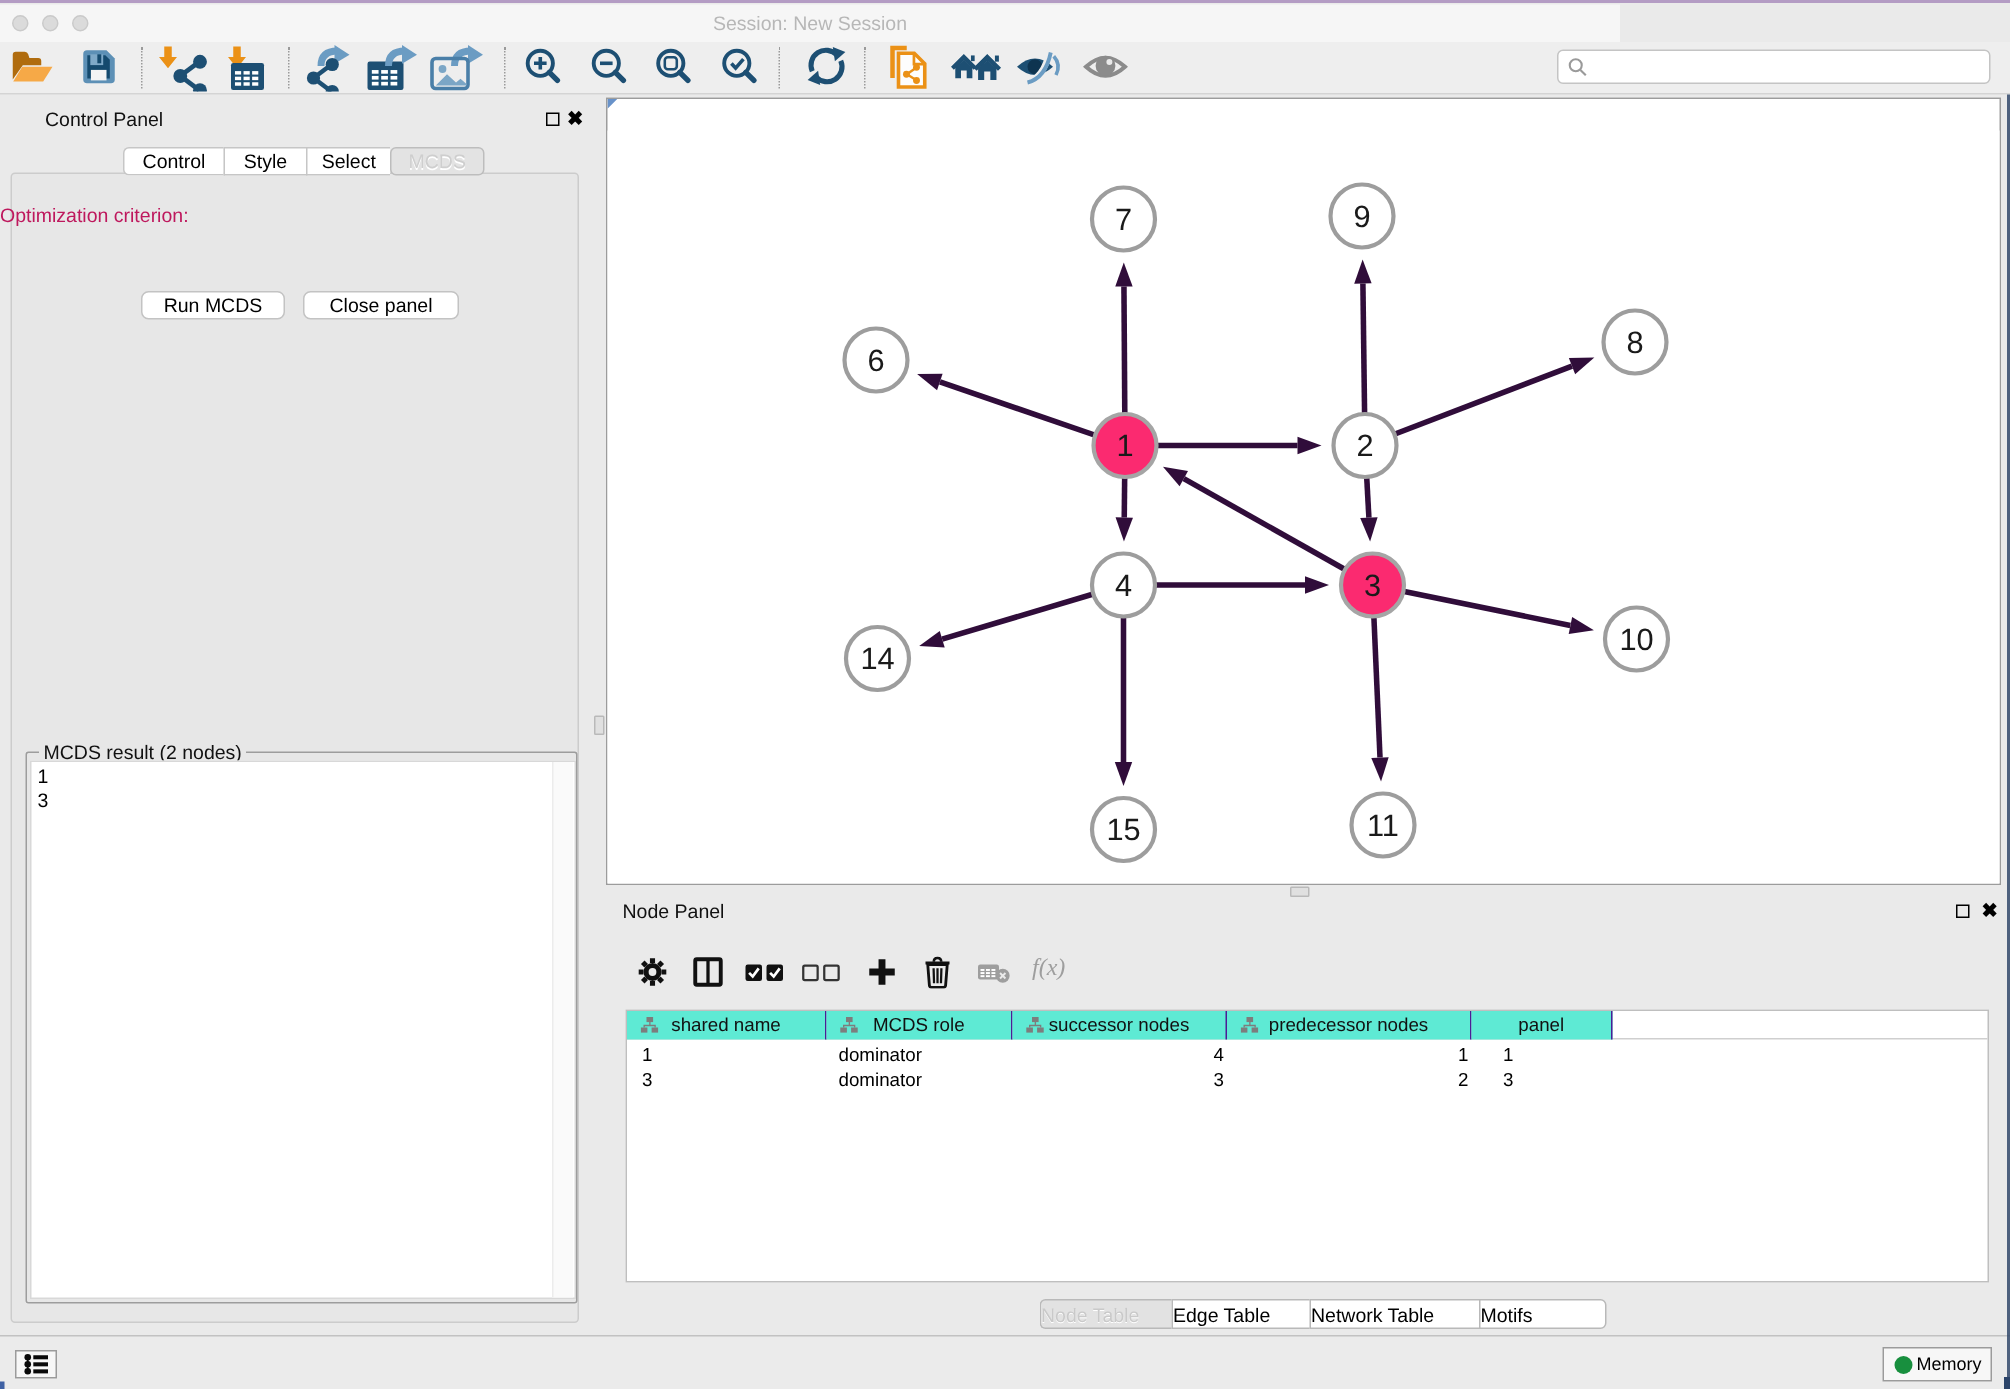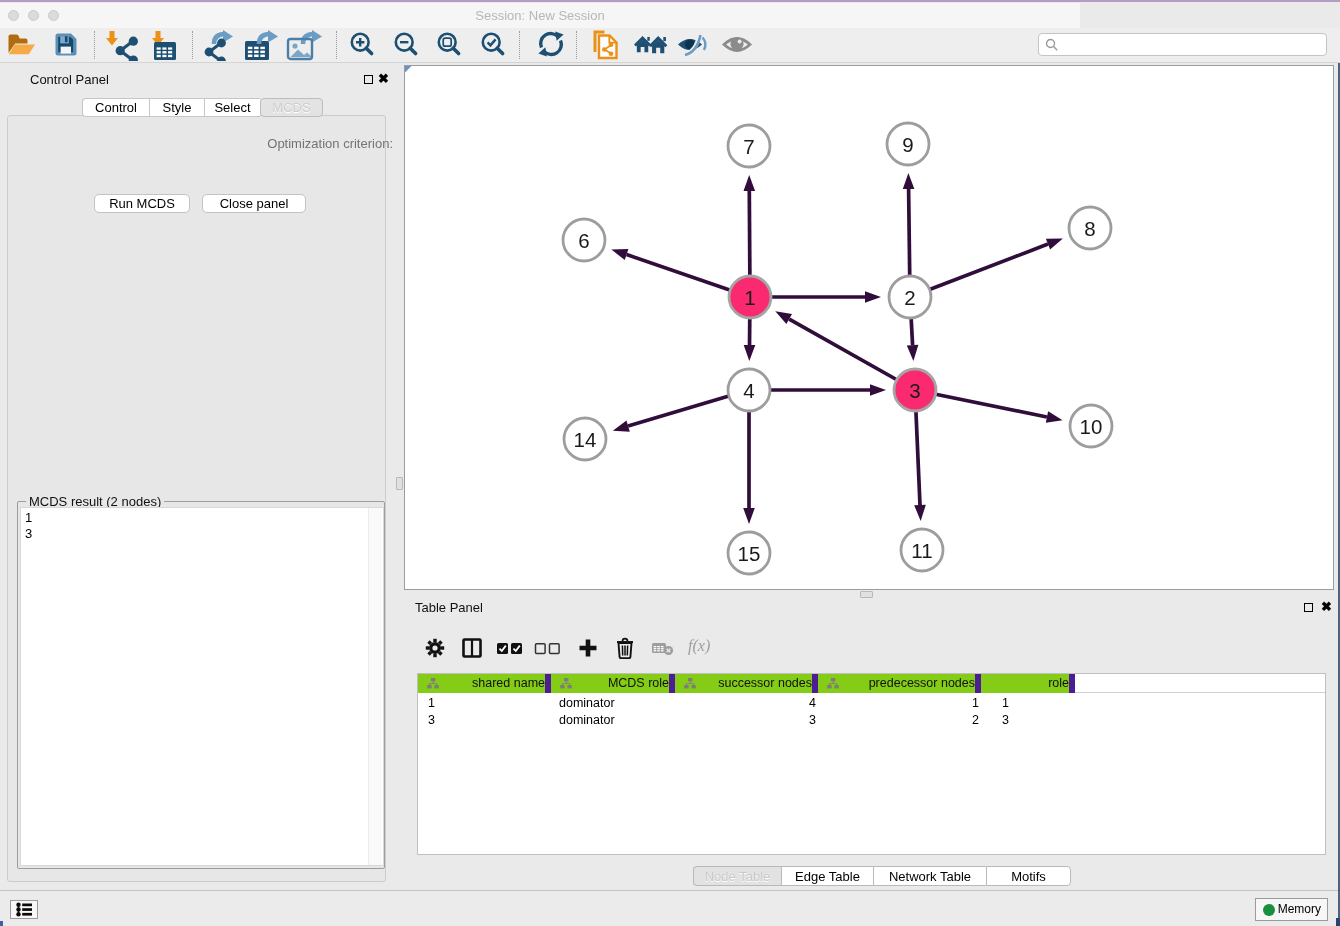--- a/index.html
+++ b/index.html
@@ -18,21 +18,21 @@
 #cpanel{left:0;top:64px;width:393px;height:821px}
 #cphead{position:absolute;left:0;top:0;width:100%;height:32px}
 #cphead .t{position:absolute;left:30px;top:8px;font-size:13px;color:#111}
 .sq{position:absolute;width:9px;height:9px;border:1.5px solid #000}
 .xx{position:absolute;font-size:13px;font-weight:bold;color:#000;line-height:10px}
 #cptabs{position:absolute;left:82px;top:34px;height:19px;display:flex;z-index:3}
 #cptabs .tab{height:19px;line-height:18px;font-size:13px;background:#fff;border:1px solid #c6c6c6;border-right:none;color:#000;text-align:center}
 #cptabs .tab.first{border-radius:4px 0 0 4px}
 #cptabs .tab.sel{background:#e3e3e3;color:#cecece;border:1px solid #bdbdbd;border-radius:4px;text-shadow:0 1px 0 #fff}
 #cpbody{position:absolute;left:7px;top:51px;width:379px;height:767px;background:#e7e7e7;border:1px solid #cccccc;border-radius:3px}
-#optlabel{position:absolute;left:0;top:72px;width:100%;text-align:right;font-size:13px;color:#737373}
+#optlabel{position:absolute;left:0;top:72px;width:100%;text-align:left;font-size:13px;color:#be185d}
 #dropdown{position:absolute;left:43px;top:94px;width:311px;height:23px;background:#fff;border:1px solid #c9c9c9;border-radius:5px;font-size:13px;line-height:21px;padding-left:11px;color:#000}
 #dropdown svg{position:absolute;right:7px;top:3px}
 .btn{position:absolute;height:19px;background:#fff;border:1px solid #c3c3c3;border-radius:5px;font-size:13px;text-align:center;line-height:17px;color:#000}
 #grp{position:absolute;left:17px;top:437px;width:368px;height:368px;border:1px solid #9d9d9d;border-radius:2px}
 #grp .gl{position:absolute;left:8px;top:-8px;background:#e7e7e7;padding:0 3px;font-size:13px;color:#111}
 #grp .inner{position:absolute;left:2px;top:5px;width:364px;height:359px;background:#fff;border:1px solid #d8d8d8}
 #grp .inner .vs{position:absolute;right:1px;top:0;width:14px;height:100%;background:#fafafa;border-left:1px solid #ececec}
 #grp .inner pre{font-family:"Liberation Sans",sans-serif;font-size:13px;color:#000;padding:2px 0 0 4px;line-height:16px}
 
 #netwin{left:404px;top:65px;width:930px;height:525px;border:1px solid #9c9c9c;background:#fff}
@@ -44,25 +44,25 @@
 #graph polygon{fill:#300d3a}
 #graph circle.wh{fill:#fff;stroke:#9d9d9d;stroke-width:2.8}
 #graph circle.pk{fill:#fb2a70;stroke:#a5a5a5;stroke-width:2.8}
 #graph text{font-family:"Liberation Sans",sans-serif;font-size:20.5px;fill:#1a1a1a;text-anchor:middle;dominant-baseline:central}
 
 #tpanel{left:397px;top:590px;width:943px;height:303px}
 #tphead .t{position:absolute;left:18px;top:10px;font-size:13px;color:#111}
 #tptools{position:absolute;left:0;top:30px;width:100%;height:37px}
 #tbltable{position:absolute;left:20px;top:83px;width:909px;height:182px;background:#fff;border:1px solid #bfbfbf}
 #thead{position:absolute;left:0;top:0;width:100%;height:19px;border-bottom:1px solid #cfcfcf}
-#thead .hc{position:absolute;top:0;height:19px;background:#84cc16;border-right:6px solid #4c1d95;font-size:12.5px;color:#111;text-align:right;line-height:18px}
+#thead .hc{position:absolute;top:0;height:19px;background:#5eead4;border-right:1px solid #4c1d95;font-size:12.5px;color:#111;text-align:center;line-height:18px}
 .trow{position:absolute;font-size:12.5px;color:#000;height:17px;line-height:17px}
 #tabsrow{position:absolute;left:0;top:276px;width:100%;height:20px;text-align:center}
 #tabsrow .wrap{display:inline-flex;height:20px;position:absolute;left:296px}
-#tabsrow .tt{height:20px;line-height:19px;font-size:13px;text-align:center;background:#fff;border:1px solid #b9b9b9;border-right:none;color:#000}
+#tabsrow .tt{height:20px;line-height:19px;font-size:13px;text-align:left;background:#fff;border:1px solid #b9b9b9;border-right:none;color:#000}
 #tabsrow .tt.sel{background:#e2e2e2;color:#c9c9c9;text-shadow:0 1px 0 #fff;border-radius:4px 0 0 4px}
 #tabsrow .tt.last{border-right:1px solid #b9b9b9;border-radius:0 4px 4px 0}
 
 #statusbar{left:0;top:890px;width:1340px;height:36px;background:#ebebeb;border-top:1px solid #c2c2c2}
 #listbtn{position:absolute;left:10px;top:9px;width:28px;height:19px;background:#f7f7f7;border:1px solid #9b9b9b}
 #membtn{position:absolute;left:1255px;top:7px;width:73px;height:23px;background:#f7f7f7;border:1px solid #9b9b9b;font-size:12px;color:#000;line-height:21px;text-align:right;padding-right:6px}
 #membtn .dot{position:absolute;left:7px;top:5px;width:12px;height:12px;border-radius:50%;background:#188f3e}
 .thumbv{position:absolute;width:7px;height:13px;background:#e0e0e0;border:1px solid #b9b9b9;border-radius:1px}
 .thumbh{position:absolute;width:13px;height:7px;background:#e0e0e0;border:1px solid #b9b9b9;border-radius:1px}
 </style></head>
@@ -300,21 +300,21 @@
 <text x="344" y="466.5">15</text>
 <circle cx="517" cy="463" r="21" class="wh"></circle>
 <text x="517" y="463.5">11</text>
     </svg>
   </div>
 </div>
 <div class="thumbh" style="left:860px;top:591px"></div>
 
 <div class="abs" id="tpanel">
   <div id="tphead">
-    <div class="t">Table Panel</div>
+    <div class="t">Node Panel</div>
     <div class="sq" style="left:907px;top:13px"></div>
     <div class="xx" style="left:924px;top:12px">✖</div>
   </div>
   <div id="tptools">
       <svg style="position:absolute;left:28px;top:18px" width="20" height="20" viewBox="0 0 20 20">
         <circle cx="10" cy="10" r="6" fill="#111"></circle>
         <circle cx="10" cy="10" r="2.6" fill="#ebebeb"></circle>
         <line x1="16.0" y1="10.0" x2="19.2" y2="10.0" stroke="#111" stroke-width="3.4"></line>
         <line x1="14.2" y1="14.2" x2="16.5" y2="16.5" stroke="#111" stroke-width="3.4"></line>
         <line x1="10.0" y1="16.0" x2="10.0" y2="19.2" stroke="#111" stroke-width="3.4"></line>
@@ -392,21 +392,21 @@
             </g>
           </svg>successor nodes</div>
       <div class="hc" style="left:400px;width:163px"><svg width="12" height="11" viewBox="0 0 12 11" style="position:absolute;left:9px;top:4px">
             <g fill="#7d7d7d">
               <rect x="4" y="0" width="4.4" height="3.4"></rect>
               <rect x="0.2" y="7" width="4.4" height="3.4"></rect>
               <rect x="7.4" y="7" width="4.4" height="3.4"></rect>
               <path d="M5.8 3.4 V5.2 H2 V7 H2.9 V6.1 H9.3 V7 H10.2 V5.2 H6.7 V3.4 Z"></path>
             </g>
           </svg>predecessor nodes</div>
-      <div class="hc" style="left:563px;width:94px">role</div>
+      <div class="hc" style="left:563px;width:94px">panel</div>
     </div>
     <div class="trow" style="left:10px;top:21px">1</div>
     <div class="trow" style="left:141px;top:21px">dominator</div>
     <div class="trow" style="left:343px;top:21px;width:55px;text-align:right">4</div>
     <div class="trow" style="left:506px;top:21px;width:55px;text-align:right">1</div>
     <div class="trow" style="left:584px;top:21px">1</div>
     <div class="trow" style="left:10px;top:38px">3</div>
     <div class="trow" style="left:141px;top:38px">dominator</div>
     <div class="trow" style="left:343px;top:38px;width:55px;text-align:right">3</div>
     <div class="trow" style="left:506px;top:38px;width:55px;text-align:right">2</div>

